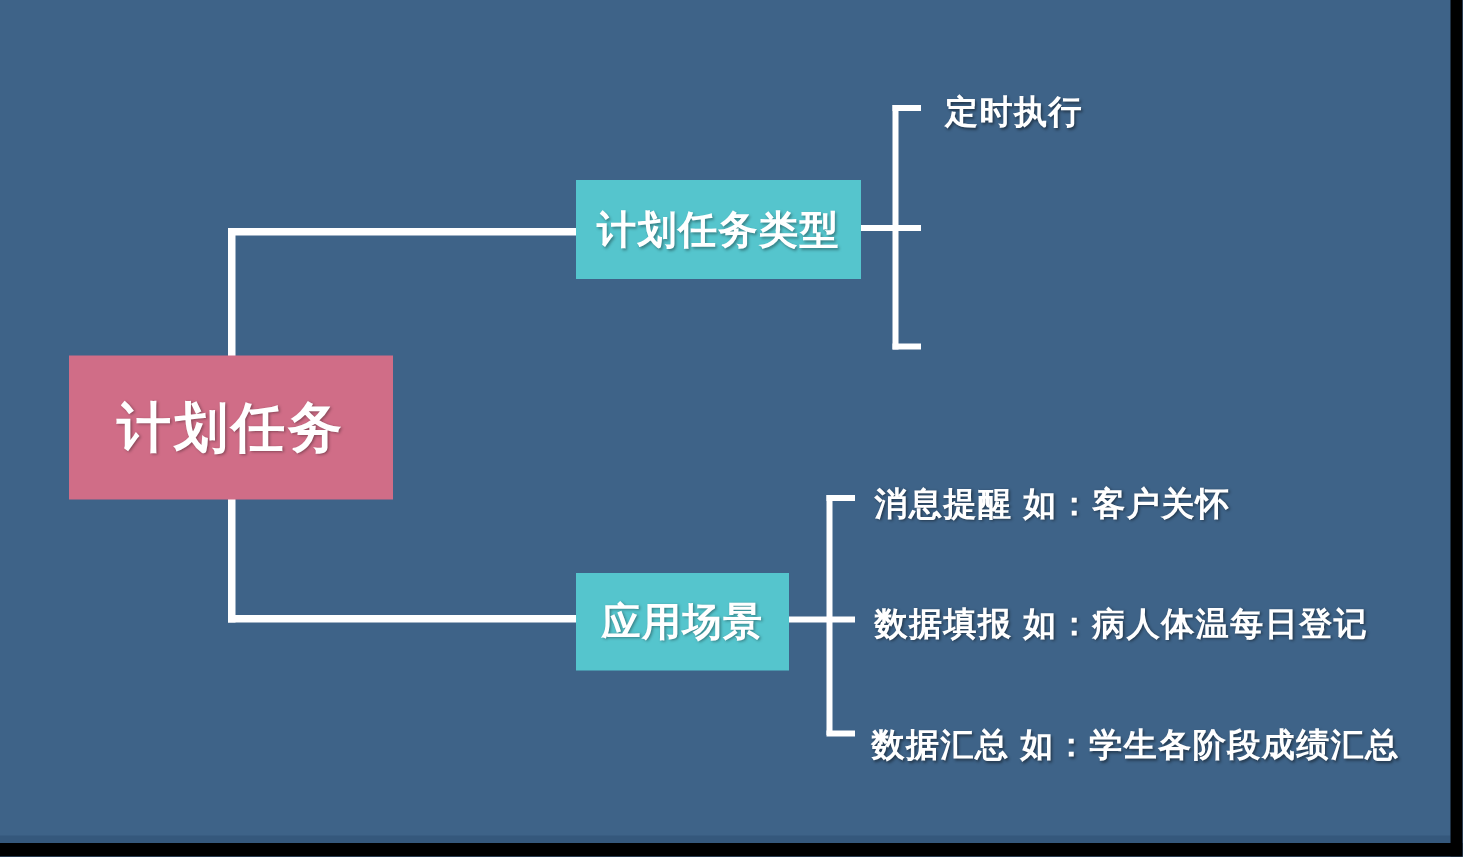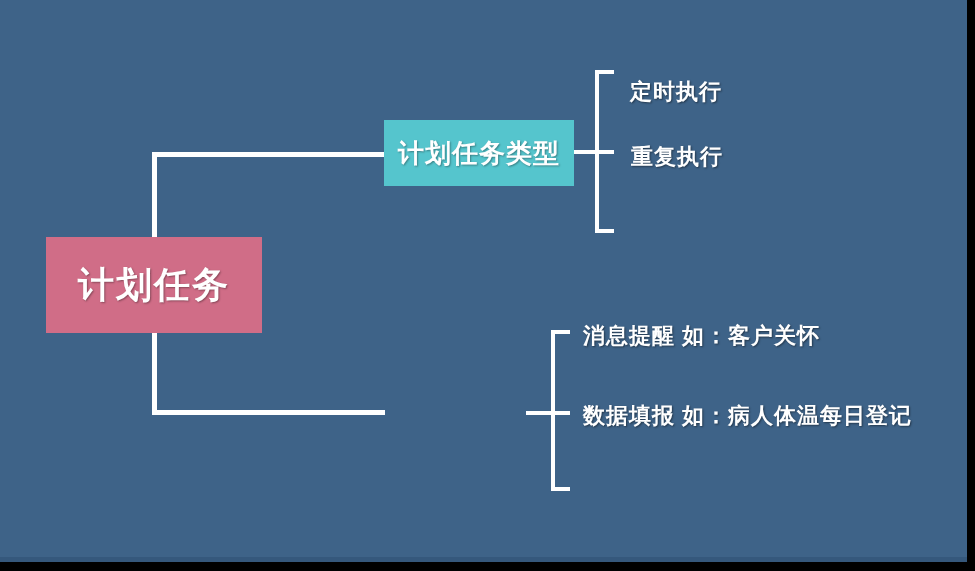--- a/index.html
+++ b/index.html
@@ -69,21 +69,21 @@
     display: flex;
     align-items: center;
     color: #fff;
     font-weight: bold;
     font-size: 22px;
     letter-spacing: 1px;
     white-space: nowrap;
     text-shadow: 1px 1px 2px rgba(0,0,0,0.45);
     z-index: 2;
   }
-  .leaf.t1 { left: 630px; top: 60px; margin-top: 17px; }
+  .leaf.t1 { left: 630px; top: 60px; }
   .leaf.t2 { left: 631px; top: 142px; }
   .leaf.t3 { left: 631px; top: 226px; }
   .leaf.u1 { left: 583px; top: 321px; }
   .leaf.u2 { left: 583px; top: 401px; }
   .leaf.u3 { left: 581px; top: 482px; }
 </style>
 </head>
 <body>
 
 <div class="canvas">
@@ -103,24 +103,27 @@
   <div class="line b2-stub-bot"></div>
 
   <div class="node root-node">
     <span>计划任务</span>
   </div>
 
   <div class="node branch-node types">
     <span>计划任务类型</span>
   </div>
 
+  <div class="node branch-node usecases">
+    <span>应用场景</span>
+  </div>
 
   <div class="leaf t1">定时执行</div>
-  <div class="leaf t2">重复执行</div>
 
   <div class="leaf u2">数据填报 如：病人体温每日登记</div>
   <div class="leaf u1">消息提醒 如：客户关怀</div>
+  <div class="leaf u3">数据汇总 如：学生各阶段成绩汇总</div>
 
   <div class="edge-shade"></div>
   <div class="edge-right"></div>
   <div class="edge-bottom"></div>
 
 </div>
 
 </body></html>

